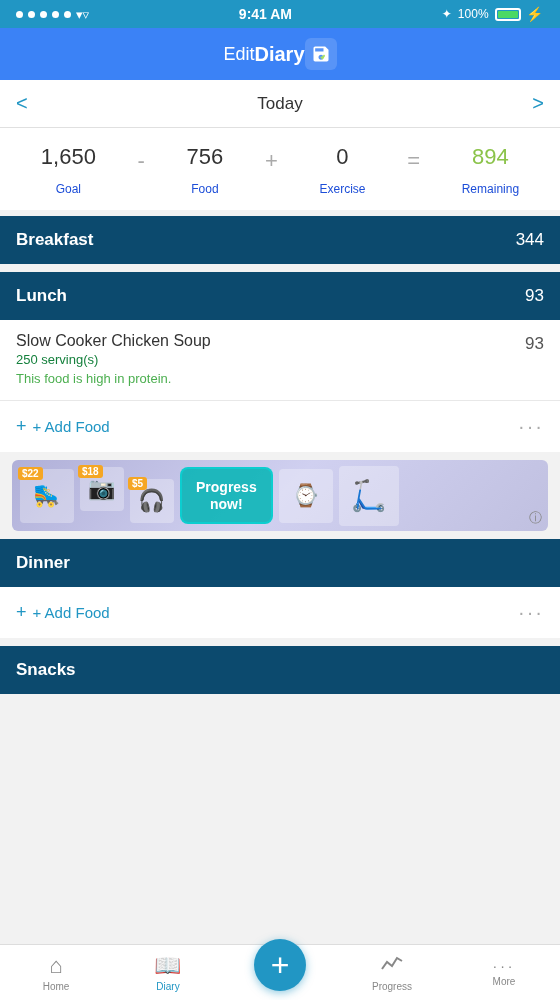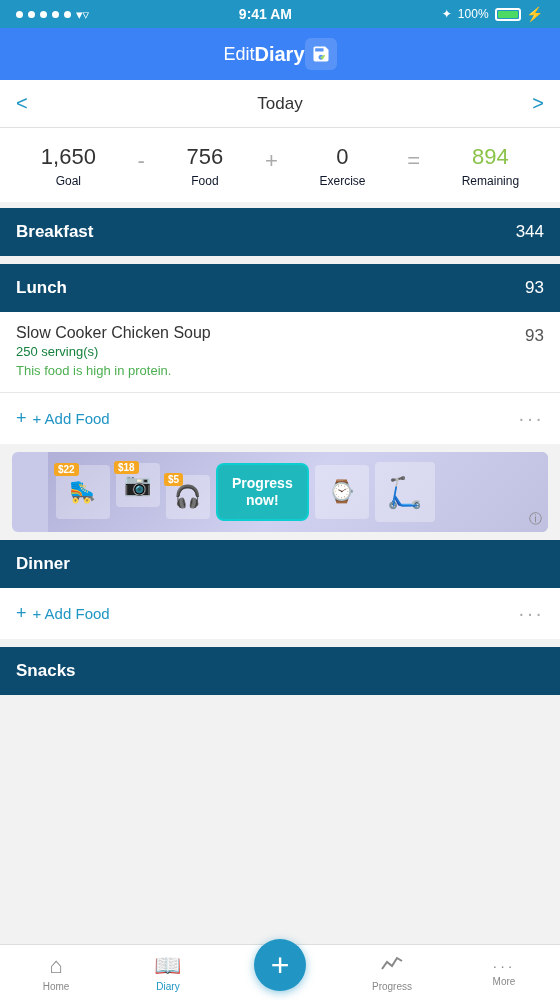--- a/index.html
+++ b/index.html
@@ -69,21 +69,21 @@
       background: white;
       padding: 16px 20px 14px;
       display: flex;
       align-items: flex-start;
       justify-content: space-around;
       border-bottom: 6px solid #f2f2f2;
     }
     .cal-item { text-align: center; }
     .cal-value { font-size: 22px; color: #333; font-weight: 300; }
     .cal-value.remaining { color: #8bc34a; }
-    .cal-label { font-size: 12px; color: #0f172a; margin-top: 4px; }
+    .cal-label { font-size: 12px; color: #1d4ed8; margin-top: 12px; }
     .cal-operator { font-size: 22px; color: #aaa; padding-top: 4px; }
 
     
     .section-header {
       background: #0c4a6e;
       padding: 14px 16px;
       display: flex;
       align-items: flex-start;
       justify-content: space-between;
     }
@@ -124,26 +124,25 @@
       font-size: 15px;
     }
     .add-plus { font-size: 18px; font-weight: 300; }
     .dots-icon { color: #aaa; font-size: 20px; letter-spacing: 2px; }
 
     
     .ad-banner {
       margin: 8px 12px;
       background: #c8c8e8;
       border-radius: 6px;
-      height: 80px;
+      height: 71px;
       overflow: hidden;
       position: relative;
       display: flex;
       align-items: center;
-      padding-left: 36px;
     }
     .ad-inner {
       width: 100%;
       height: 100%;
       background: linear-gradient(135deg, #b0b0d8 0%, #d0d0f0 50%, #c0c0e0 100%);
       display: flex;
       align-items: center;
       padding: 8px;
       gap: 6px;
     }

